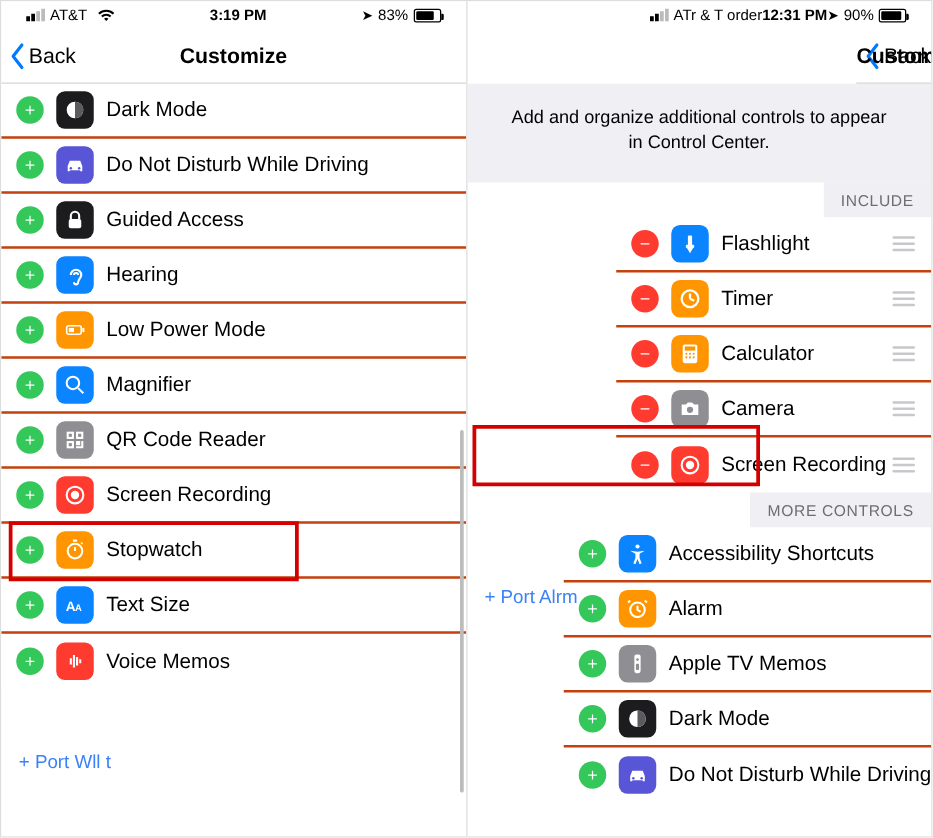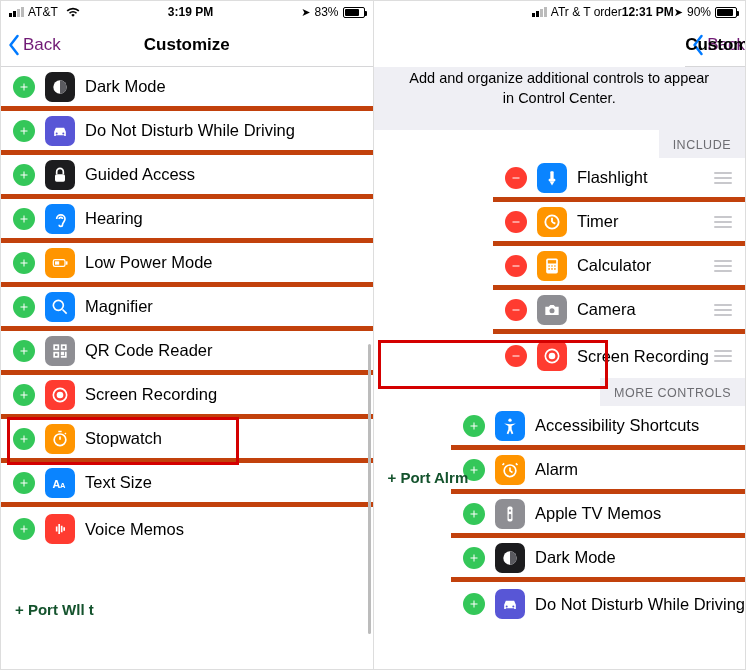--- a/index.html
+++ b/index.html
@@ -2,62 +2,62 @@
 <html><head>
 <meta charset="utf-8">
 <style>
   * { box-sizing: border-box; margin: 0; padding: 0; }
   body { font-family: -apple-system, "Helvetica Neue", Helvetica, Arial, sans-serif; background:#fff; }
   .stage { width:746px; height:670px; display:flex; background:#f0f0f0; border:1px solid #ddd; }
   .phone { flex:1; background:#fff; display:flex; flex-direction:column; position:relative; overflow:hidden; }
   .phone + .phone { border-left:1px solid #ddd;align-items:flex-end; }
 
   
-  .status { height:22px; display:flex; align-items:center; padding:0 8px; font-size:12px; color:#000; }
+  .status { height:22px; display:flex; align-items:center; padding:0 20px; font-size:12px; color:#000; }
   .status .left, .status .right { display:flex; align-items:center; gap:4px; }
   .status .center { flex:1; text-align:center; font-weight:600; }
   .signal { display:flex; align-items:flex-end; gap:1px; }
   .signal i { display:block; width:3px; background:#000; }
   .signal i:nth-child(1){height:4px}
   .signal i:nth-child(2){height:6px}
   .signal i:nth-child(3){height:8px}
   .signal i.dim{background:#bbb}
   .signal i:nth-child(4){height:10px}
   .wifi { font-size:13px; }
   .battery { width:22px; height:11px; border:1px solid #000; border-radius:2px; position:relative; }
   .battery::after{content:"";position:absolute;right:-3px;top:3px;width:2px;height:5px;background:#000;border-radius:0 1px 1px 0;}
   .battery .fill{position:absolute;left:1px;top:1px;bottom:1px;background:#000;border-radius:1px;}
 
   
   .nav { height:44px; display:flex; align-items:center; border-bottom:1px solid #d6d6d8; position:relative; }
-  .back { display:flex; align-items:center; color:#701a75; font-size:17px; padding-left:6px; cursor:pointer; }
+  .back { display:flex; align-items:center; color:#000000; font-size:17px; padding-left:6px; cursor:pointer; }
   .back svg { width:13px; height:22px; }
   .nav .title { position:absolute; left:0; right:0; text-align:center; font-size:17px; font-weight:600; pointer-events:none; }
 
   
-  .blurb { background:#efeff4; color:#000; font-size:14.5px; text-align:center; padding:2px 30px 22px; line-height:1.35; }
+  .blurb { background:#efeff4; color:#000; font-size:14.5px; text-align:center; padding:18px 30px 22px; line-height:1.35; }
   .sect { background:#efeff4; color:#6d6d72; font-size:12.5px; letter-spacing:0.5px; padding:8px 14px 6px; text-transform:uppercase; }
 
   
   .list { background:#fff; }
-  .row { display:flex; align-items:center; height:44px; padding-left:12px; border-bottom:5px solid #c2410c; position:relative; }
+  .row { display:flex; align-items:center; height:44px; padding-left:12px; border-bottom:2px solid #c2410c; position:relative; }
   .row:last-child { border-bottom:none; }
   .btn { width:22px; height:22px; border-radius:50%; display:flex; align-items:center; justify-content:center; flex-shrink:0; cursor:pointer; }
   .btn.add { background:#34c759; }
   .btn.rem { background:#ff3b30; }
   .btn svg { width:12px; height:12px; }
   .icon { width:30px; height:30px; border-radius:7px; margin:0 10px; display:flex; align-items:center; justify-content:center; flex-shrink:0; }
   .icon svg { width:20px; height:20px; }
   .label { font-size:16.5px; flex:1; }
   .grip { width:28px; height:44px; display:flex; flex-direction:column; align-items:center; justify-content:center; gap:3px; margin-right:8px; cursor:grab; }
   .grip i { display:block; width:18px; height:2px; background:#c8c8cc; border-radius:1px; }
   .highlight { position:absolute; border:3px solid #d40000; pointer-events:none; }
   .scrollhint { position:absolute; right:2px; width:3px; background:#bcbcbc; border-radius:2px; }
 
-  .watermark { position:absolute; color:#14532d; font-size:15px; font-weight:700; pointer-events:none; white-space:nowrap; }
+  .watermark { position:absolute; color:#3b82f6; font-size:15px; font-weight:400; pointer-events:none; white-space:nowrap; }
 </style>
 </head>
 <body>
 
 <div class="stage" id="stage">
     <div class="phone">
       <div class="status">
         <div class="left">
           <span class="signal">
             <i></i>

